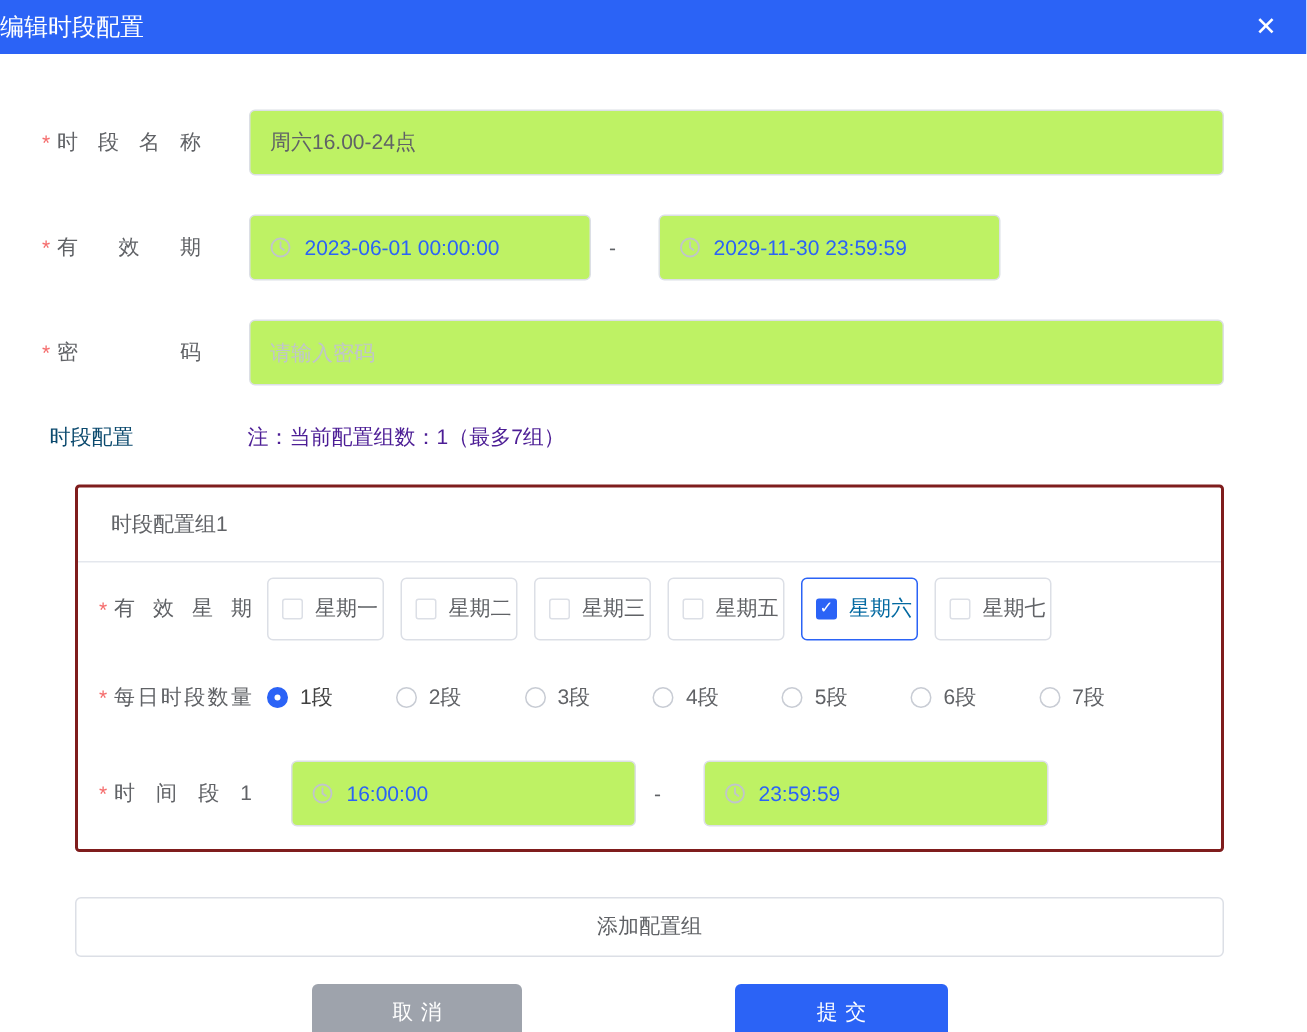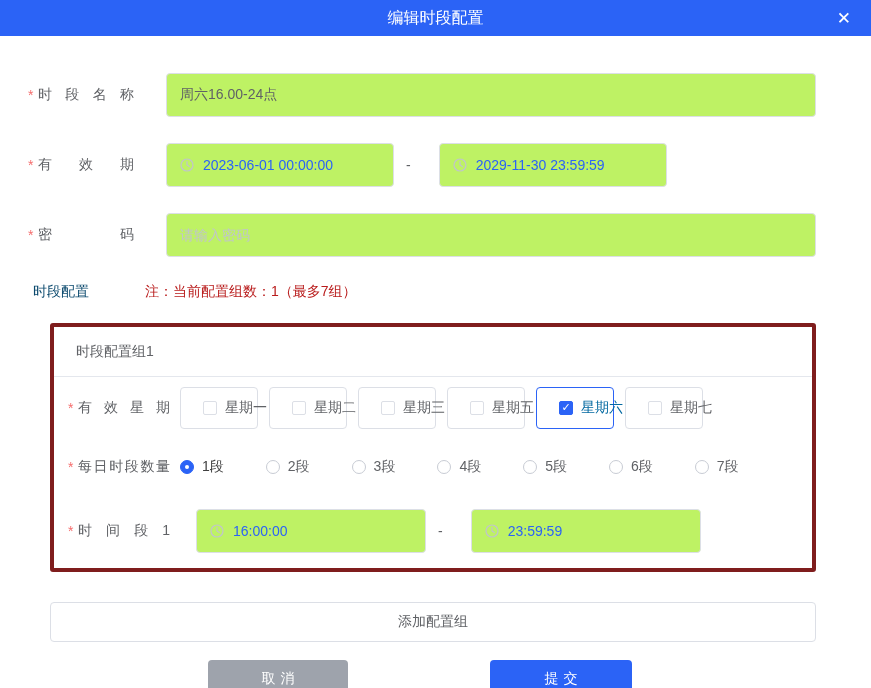--- a/index.html
+++ b/index.html
@@ -10,21 +10,21 @@
     font-size: 14px;
     color: #606266;
     overflow: hidden;
   }
   
   .dlg-header {
     height: 36px;
     background: #2B63F6;
     display: flex;
     align-items: center;
-    justify-content: center;
+    justify-content: flex-start;
     position: relative;
   }
   .dlg-title { color: #fff; font-size: 16px; }
   .dlg-close {
     position: absolute;
     right: 20px;
     top: 50%;
     transform: translateY(-50%);
     color: #fff;
     font-size: 17px;
@@ -57,27 +57,27 @@
   .grow { flex: 1; }
   .text-input {
     border: none; outline: none; flex: 1;
     font: inherit; color: #606266; background: transparent;
   }
   .text-input::placeholder { color: #C0C4CC; }
   .picker { width: 228px; flex: none; gap: 9px; cursor: pointer; }
   .picker .val { color: #2B63F6; }
   .clock { flex: none; display: flex; }
   .dash { margin: 0 12px; color: #606266; }
-  .note { color: #b91c1c; }
+  .note { color: #4c1d95; margin-left: 20px; }
   .note-row { margin-bottom: 22px; display: flex; align-items: center; }
   .note-row .lbl-plain { margin-left: 5px; }
   
   .group {
     margin-left: 22px;
-    border: 4px solid #7f1d1d;
+    border: 2px solid #7f1d1d;
     border-radius: 3px;
   }
   .group-header {
     height: 50px;
     display: flex;
     align-items: center;
     padding-left: 22px;
     border-bottom: 1px solid #E4E7ED;
     color: #606266;
   }
@@ -86,21 +86,21 @@
   .g-lbl {
     width: 92px; flex: none; margin-right: 10px;
     text-align: justify; text-align-last: justify; color: #606266;
   }
   
   .wk-row { margin-bottom: 29px; }
   .wk {
     width: 78px; height: 42px;
     border: 1px solid #DCDFE6; border-radius: 4px;
     display: flex; align-items: center;
-    padding-left: 22px; margin-right: 11px;
+    padding-left: 9px; margin-right: 11px;
     cursor: pointer; background: #fff;
   }
   .wk:last-child { margin-right: 0; }
   .cb {
     width: 14px; height: 14px; flex: none;
     border: 1px solid #DCDFE6; border-radius: 2px;
     background: #fff; position: relative;
   }
   .wk-label { margin-left: 8px; color: #606266; white-space: nowrap; }
   .wk.on { border-color: #2B63F6; }

